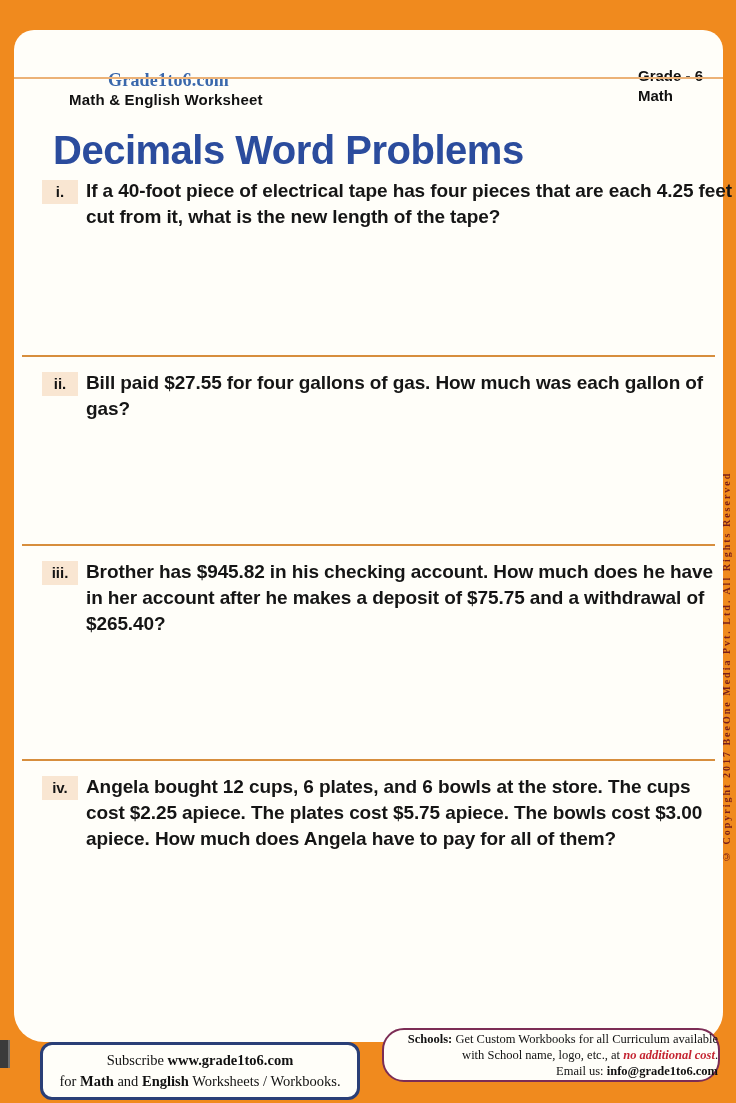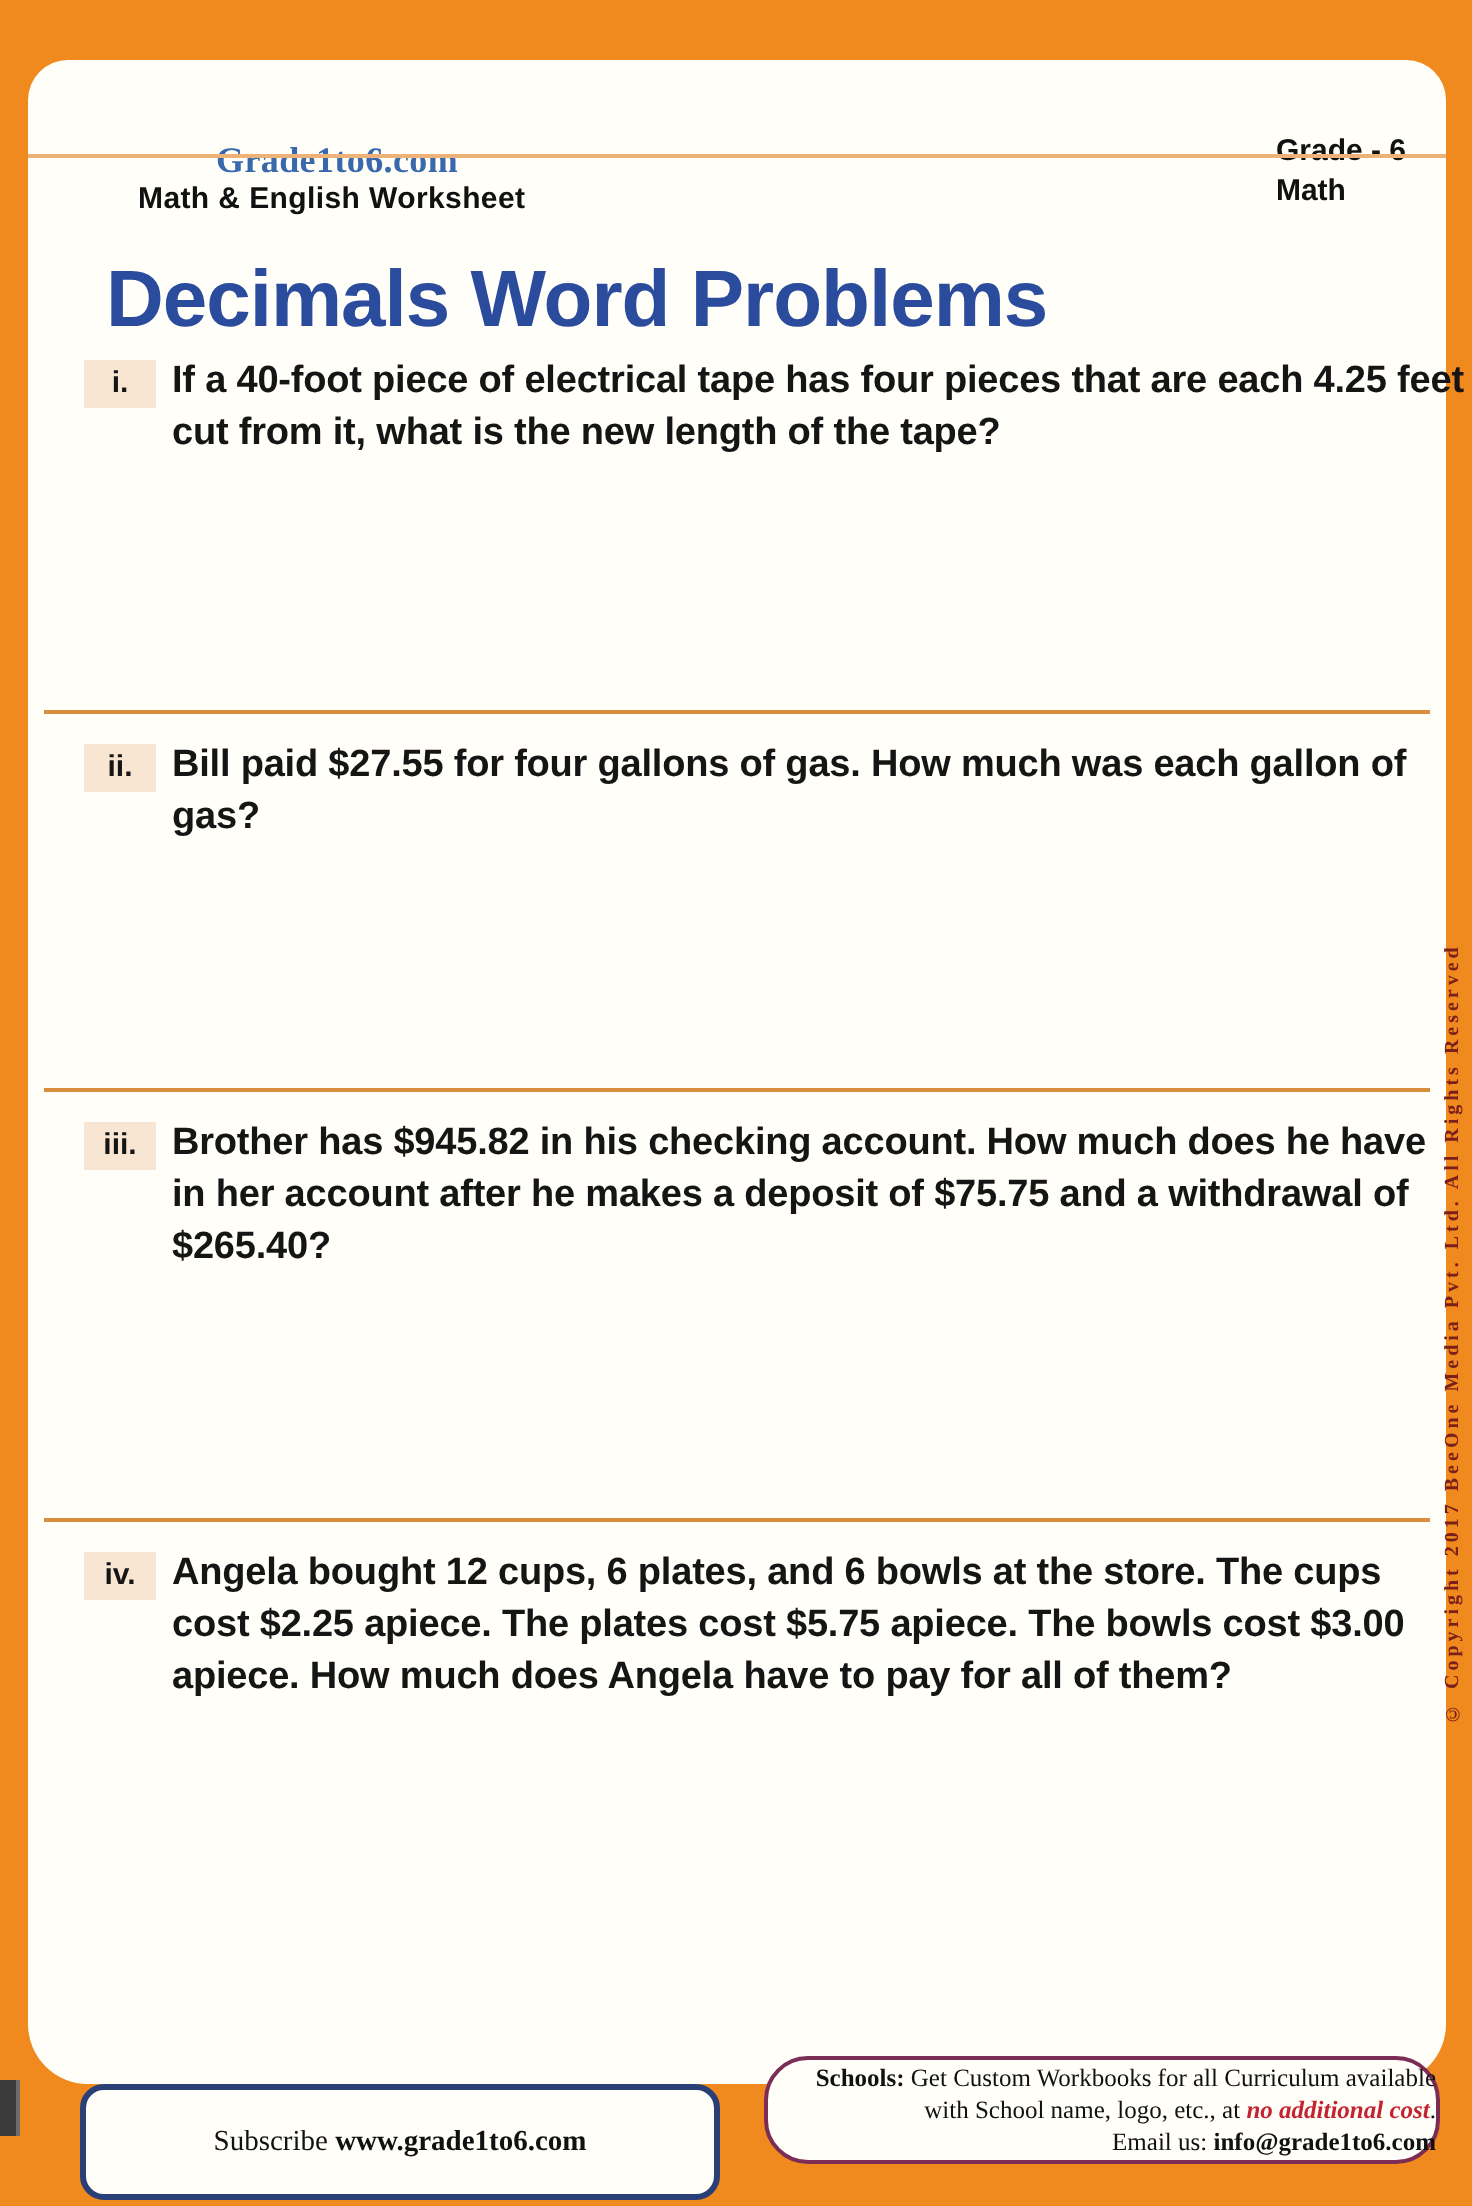--- a/index.html
+++ b/index.html
@@ -144,20 +144,27 @@
       <div class="p-text">Angela bought 12 cups, 6 plates, and 6 bowls at the store. The cups cost $2.25 apiece. The plates cost $5.75 apiece. The bowls cost $3.00 apiece. How much does Angela have to pay for all of them?</div>
     </div>
 
   </div>
 
   <div class="subscribe-box">
     <div>
       <span>Subscribe</span>
       <span class="bold">www.grade1to6.com</span>
     </div>
+    <div>
+      <span>for</span>
+      <span class="bold">Math</span>
+      <span>and</span>
+      <span class="bold">English</span>
+      <span>Worksheets / Workbooks.</span>
+    </div>
   </div>
 
   <div class="schools-box">
     <div>
       <span class="bold">Schools:</span>
       <span>Get Custom Workbooks for all Curriculum available</span>
     </div>
     <div>
       <span>with School name, logo, etc., at</span>
       <span class="red-ital">no additional cost</span><span>.</span>

